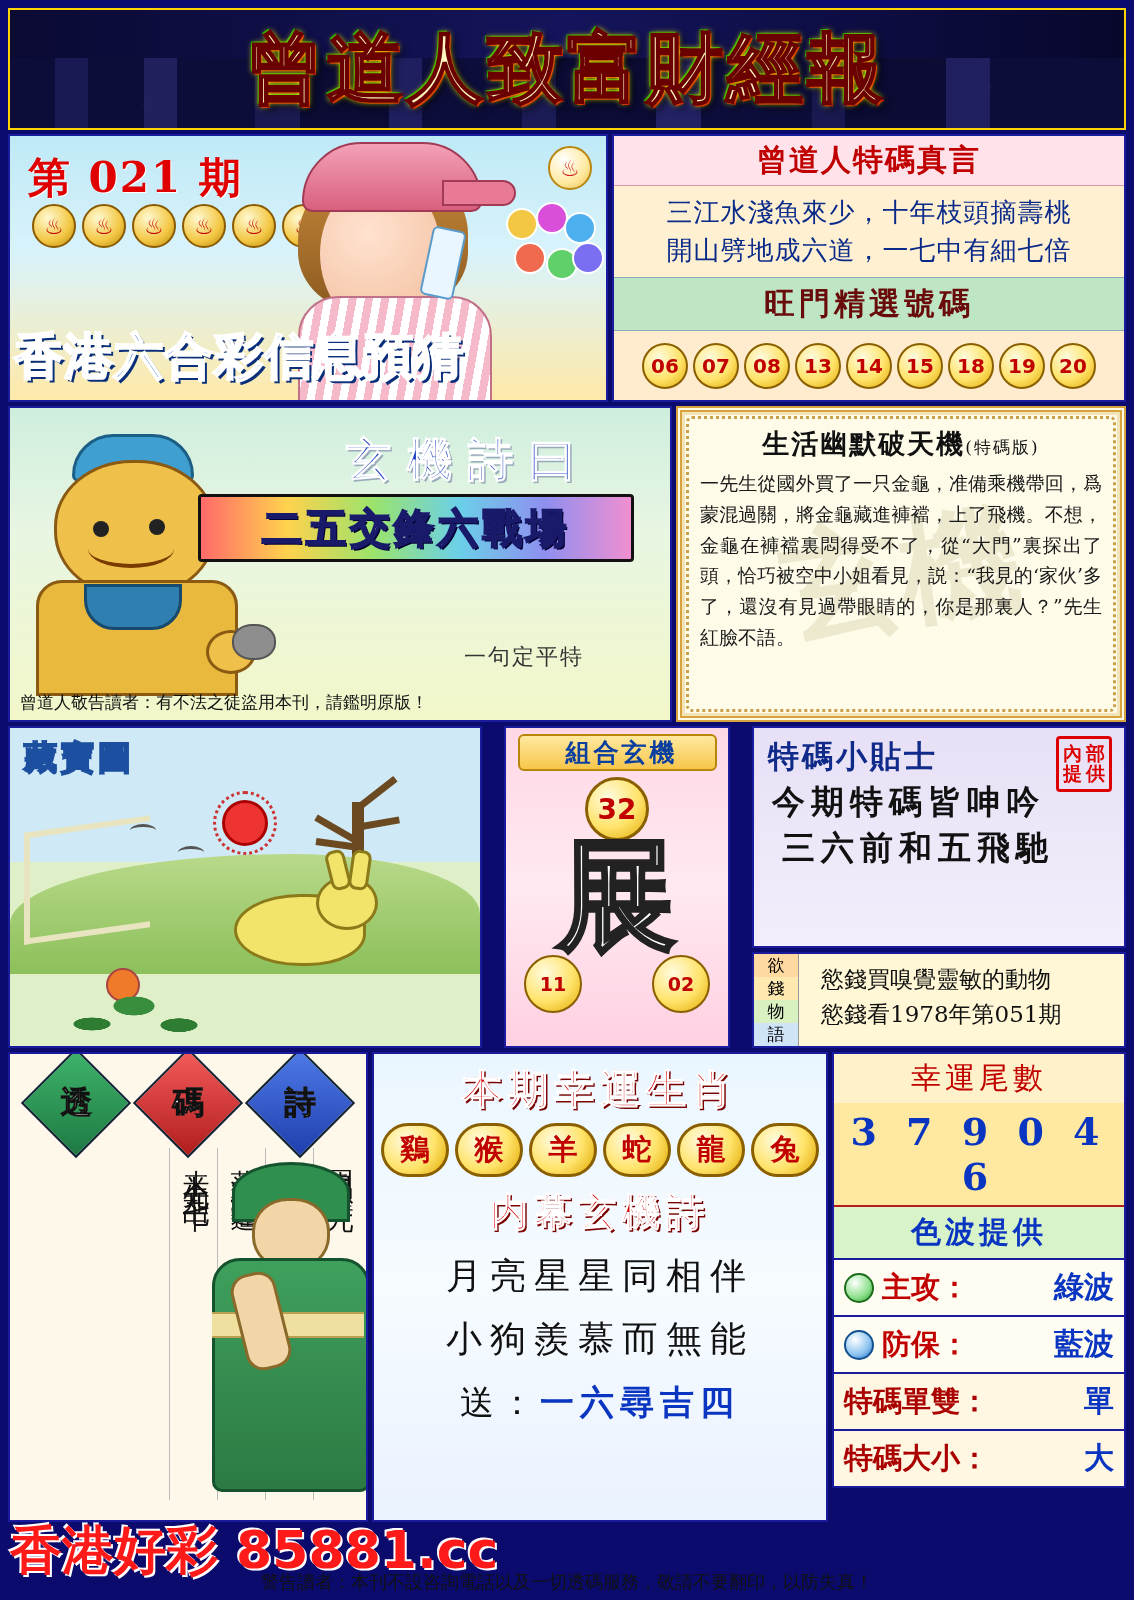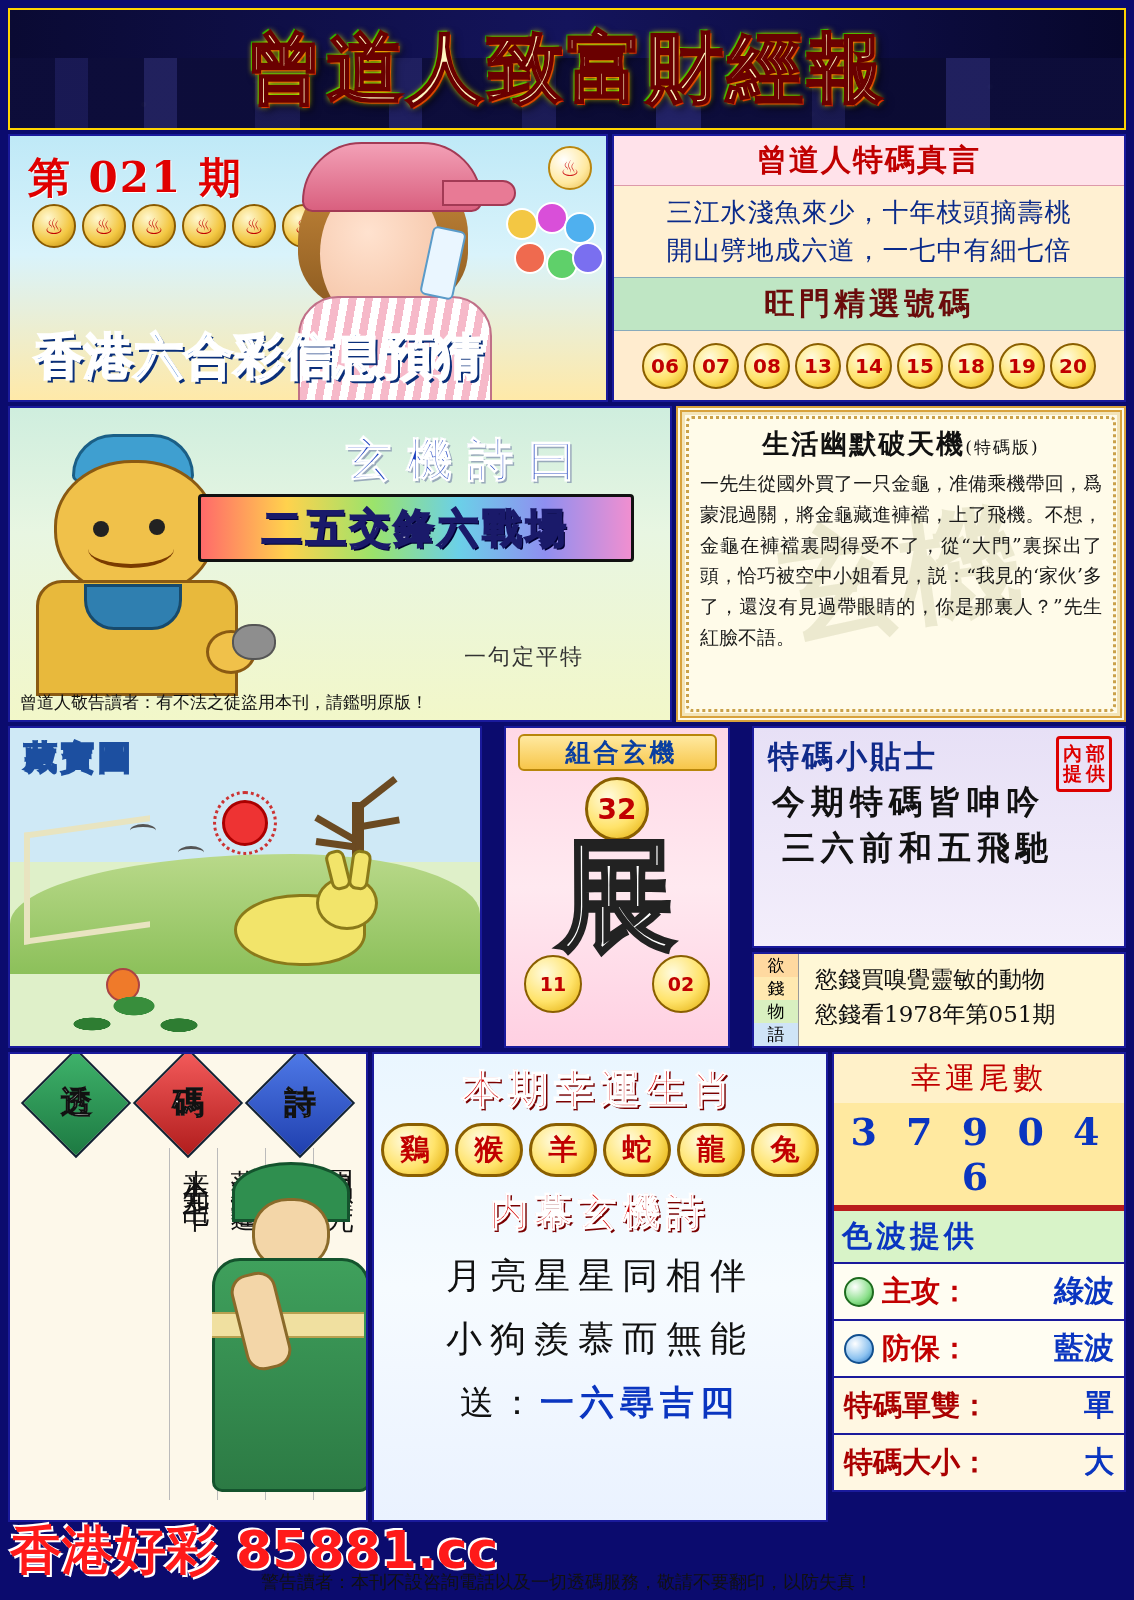--- a/index.html
+++ b/index.html
@@ -107,21 +107,21 @@
   }
   .balls-deco{position:absolute;right:14px;top:72px;width:86px;height:96px;}
   .balls-deco span{position:absolute;width:28px;height:28px;border-radius:50%;border:2px solid #fff;}
   .flame-badge{
     position:absolute;right:14px;top:10px;width:40px;height:40px;border-radius:50%;
     background:radial-gradient(circle at 35% 30%,#fff,#ffe9a0 60%,#e9bc4c);
     border:2px solid #b9860f;color:#d01f1f;font-size:22px;font-weight:bold;
     display:flex;align-items:center;justify-content:center;
   }
   .hk-title{
-    position:absolute;left:24px;bottom:10px;
+    position:absolute;left:4px;bottom:10px;
     font-family:"DejaVu Serif","Liberation Serif",serif;
     font-size:49px;font-weight:bold;letter-spacing:1px;
     color:#1b5fc4;
     -webkit-text-stroke:2px #ffffff;
     text-shadow:3px 3px 0 #0a2f7a;
   }
   .band2-right{
     flex:1;border:2px solid #1a1a9c;background:#fff3d6;
     display:flex;flex-direction:column;
   }
@@ -325,21 +325,21 @@
     flex:0 0 92px;display:flex;border:2px solid #1a1a9c;background:#fff7d6;
   }
   .vlabel{
     flex:0 0 44px;display:flex;flex-direction:column;
     font-family:"DejaVu Serif","Liberation Serif",serif;font-size:17px;text-align:center;
     border-right:1px solid #999;
   }
   .vlabel div{flex:1;display:flex;align-items:center;justify-content:center;}
   .vl1{background:#ffd9a0;}.vl2{background:#ffe9b0;}.vl3{background:#d9f0c0;}.vl4{background:#cfe4f7;}
   .tips-bot-text{
-    flex:1;padding:8px 16px;
+    flex:1;padding:8px 22px;
     font-family:"DejaVu Serif","Liberation Serif",serif;font-size:23px;color:#111;line-height:1.5;
   }
   
   .band5{display:flex;gap:4px;margin-top:4px;height:470px;}
   .toma{
     position:relative;flex:0 0 356px;border:2px solid #1a1a9c;background:#fdf8ea;overflow:hidden;
   }
   .toma-diamonds{display:flex;justify-content:space-around;padding:10px 10px 0;}
   .dia{
     width:74px;height:74px;transform:rotate(45deg);
@@ -405,23 +405,23 @@
     text-align:center;font-family:"DejaVu Serif","Liberation Serif",serif;
     font-size:30px;font-weight:normal;color:#c10000;letter-spacing:4px;
     background:#fff1c9;padding:4px 0;
   }
   .rc-digits{
     text-align:center;font-family:"DejaVu Serif","Liberation Serif",serif;
     font-size:38px;font-weight:bold;color:#0a35c0;letter-spacing:8px;
     background:#ffe9a0;padding:6px 0;
   }
   .rc-title2{
-    text-align:left;font-family:"DejaVu Serif","Liberation Serif",serif;
+    text-align:center;font-family:"DejaVu Serif","Liberation Serif",serif;
     font-size:30px;font-weight:bold;color:#0a35c0;letter-spacing:4px;
-    background:#d8f3c8;padding:5px 8px;border-top:6px solid #b91c1c;
+    background:#d8f3c8;padding:5px 8px;border-top:2px solid #b91c1c;
   }
   .rc-row{
     display:flex;align-items:center;gap:8px;padding:7px 10px;
     border-top:2px solid #1a1a9c;background:#fffdf2;
   }
   .rc-dot{
     width:26px;height:26px;border-radius:50%;
     background:radial-gradient(circle at 35% 30%,#fff,#8ce08c 60%,#2e9e2e);
     border:2px solid #1d6b1d;flex:0 0 auto;
   }

